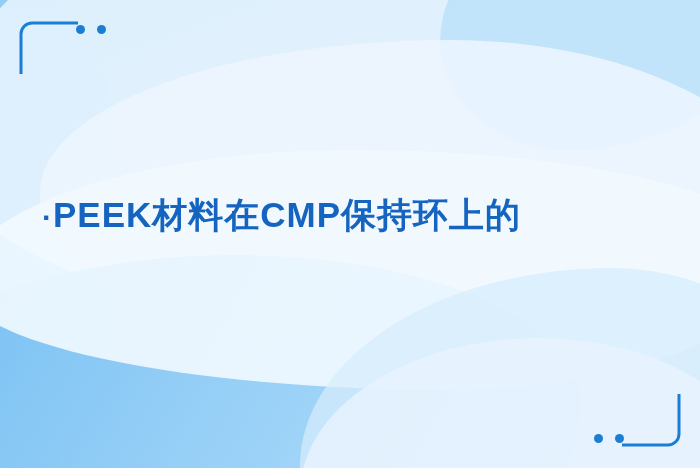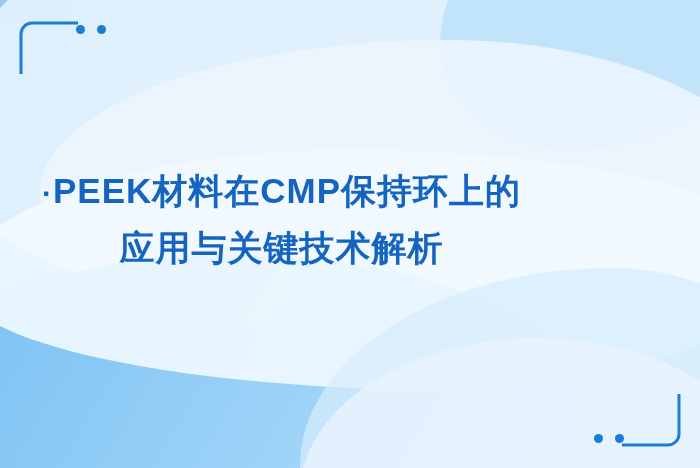--- a/index.html
+++ b/index.html
@@ -139,21 +139,21 @@
     height: 9px;
     border-radius: 50%;
     background: #1a7fd4;
   }
   .dots-tl { left: 76px; top: 25px; }
   .dots-br { right: 76px; bottom: 25px; }
 
   .title-wrap {
     position: absolute;
     left: 0;
-    top: 164px;
+    top: 188px;
     width: 563px;
     text-align: center;
   }
   .title-line {
     font-size: 35px;
     font-weight: bold;
     color: #1565c0;
     letter-spacing: 1px;
     line-height: 54px;
     white-space: nowrap;
@@ -192,16 +192,15 @@
   </div>
   <div class="dots dots-br">
     <span class="dot"></span>
     <span class="dot"></span>
   </div>
 
   <div class="title-wrap">
     <div class="title-line">
       <span class="bullet">·</span><span>PEEK材料在CMP保持环上的</span>
     </div>
-    <div class="title-line">应用与关键技术解析</div>
   </div>
 
 </div>
 
 </body></html>

